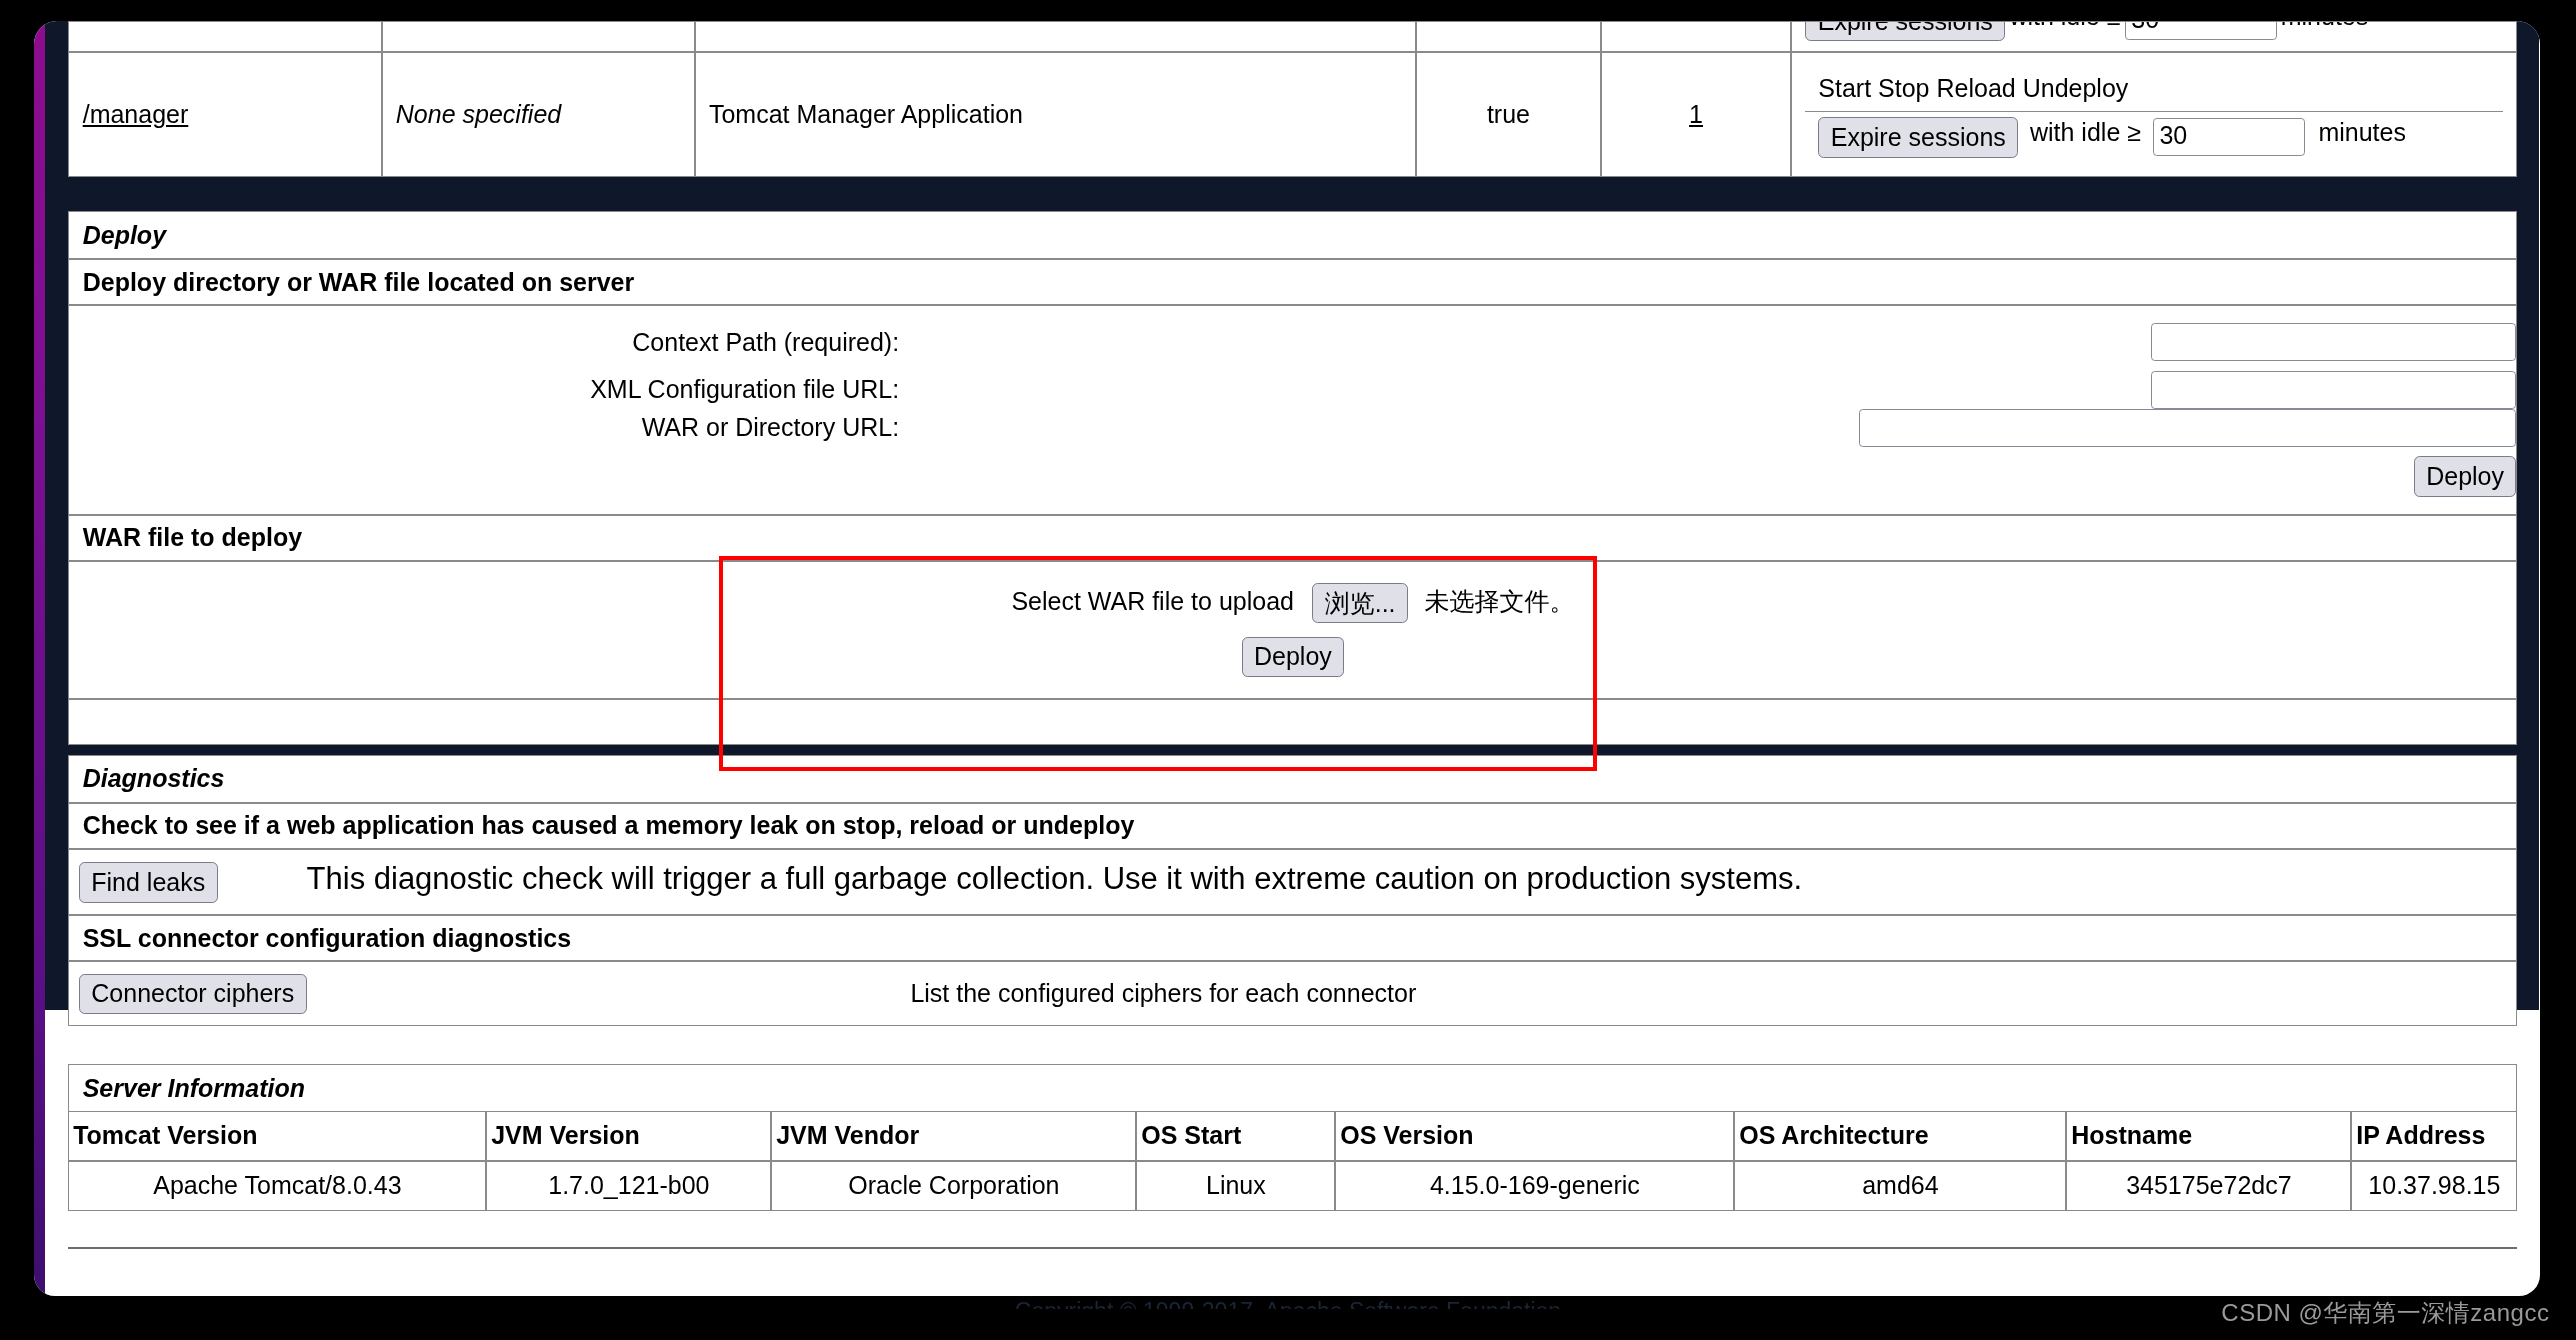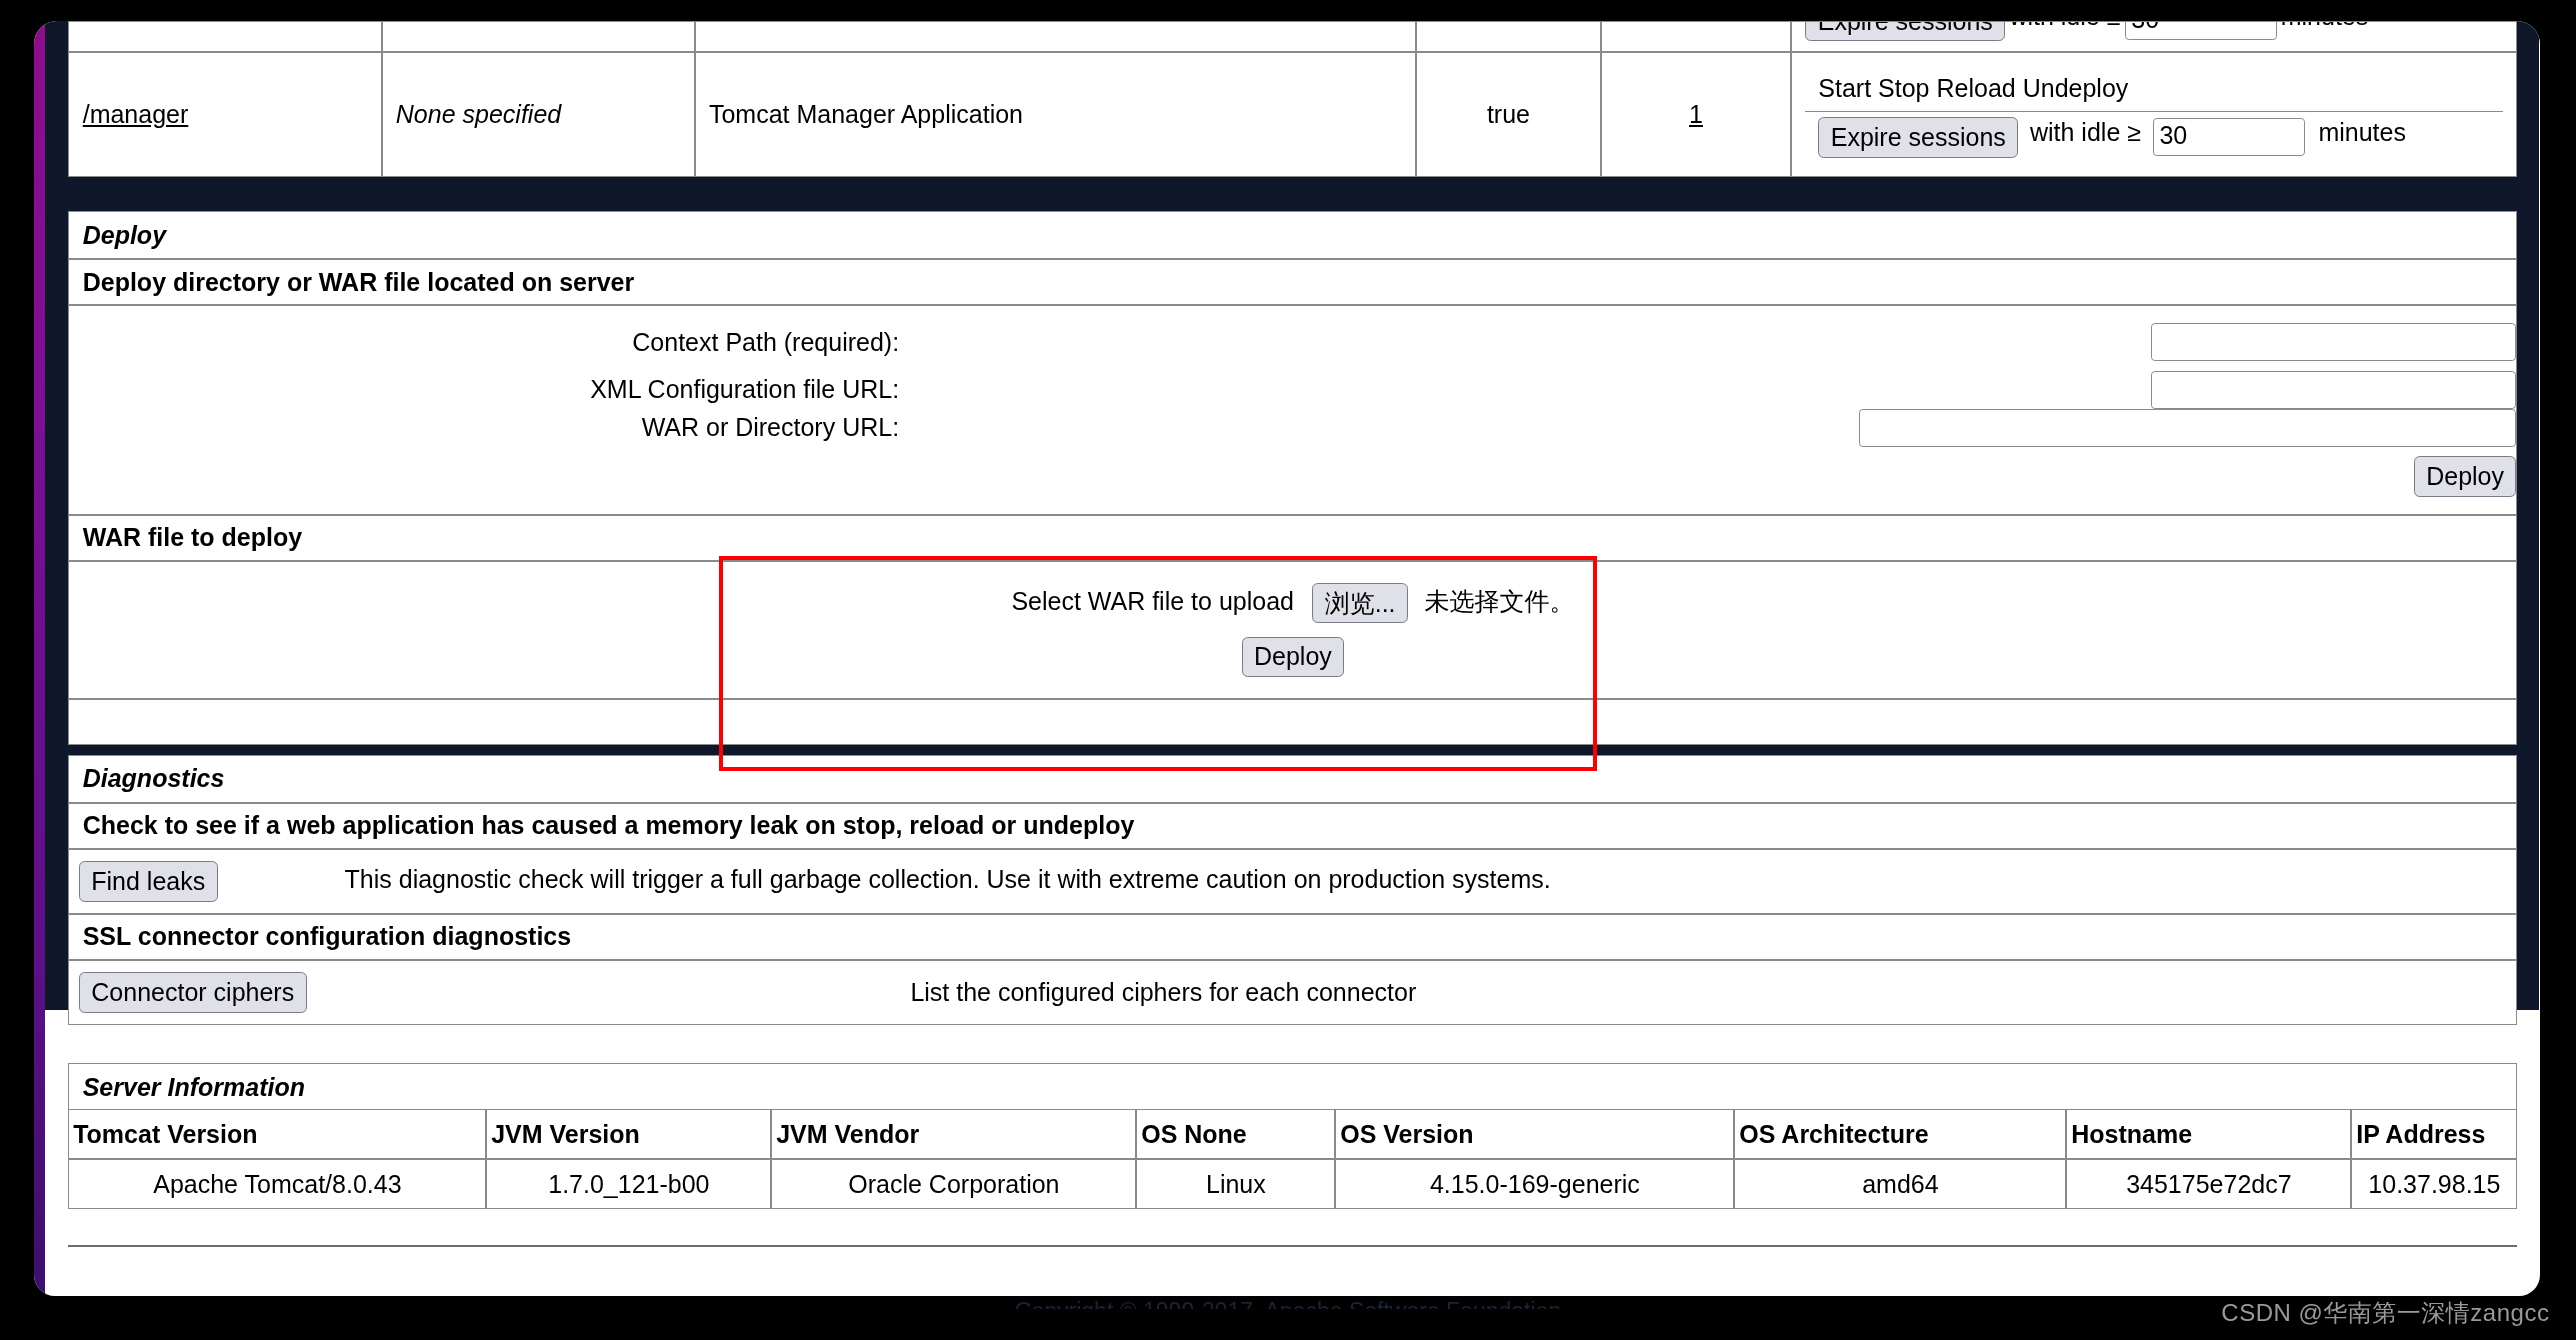--- a/index.html
+++ b/index.html
@@ -319,21 +319,21 @@
         <tbody>
             <tr>
           <td class="sect-title">Diagnostics</td>
         </tr>
         <tr>
           <td class="sub-title">Check to see if a web application has caused a memory leak on stop, reload or undeploy</td>
         </tr>
         <tr>
           <td style="padding:11.4px 0 11.4px 9.5px !important;">
             <span class="btn">Find leaks</span>
-            <span style="font-size:25px; margin-left:120px;">This diagnostic check will trigger a full garbage collection. Use it with extreme caution on production systems.</span>
+            <span style="font-size:31px; margin-left:82px;">This diagnostic check will trigger a full garbage collection. Use it with extreme caution on production systems.</span>
           </td>
         </tr>
         <tr>
           <td class="sub-title">SSL connector configuration diagnostics</td>
         </tr>
         <tr>
           <td style="padding:11.4px 0 11.4px 9.5px !important; position:relative;">
             <span class="btn">Connector ciphers</span>
             <span style="font-size:25px; position:absolute; left:841px; top:17px;">List the configured ciphers for each connector</span>
           </td>
@@ -360,21 +360,21 @@
           <col style="width:399px">
             <col style="width:332px">
             <col style="width:285px">
             <col style="width:166px">
         </colgroup>
         <tbody>
             <tr>
           <th class="colhead">Tomcat Version</th>
           <th class="colhead">JVM Version</th>
           <th class="colhead">JVM Vendor</th>
-          <th class="colhead">OS None</th>
+          <th class="colhead">OS Start</th>
           <th class="colhead">OS Version</th>
           <th class="colhead">OS Architecture</th>
           <th class="colhead">Hostname</th>
           <th class="colhead">IP Address</th>
         </tr>
         <tr>
           <td class="datacell">Apache Tomcat/8.0.43</td>
           <td class="datacell">1.7.0_121-b00</td>
           <td class="datacell">Oracle Corporation</td>
           <td class="datacell">Linux</td>

